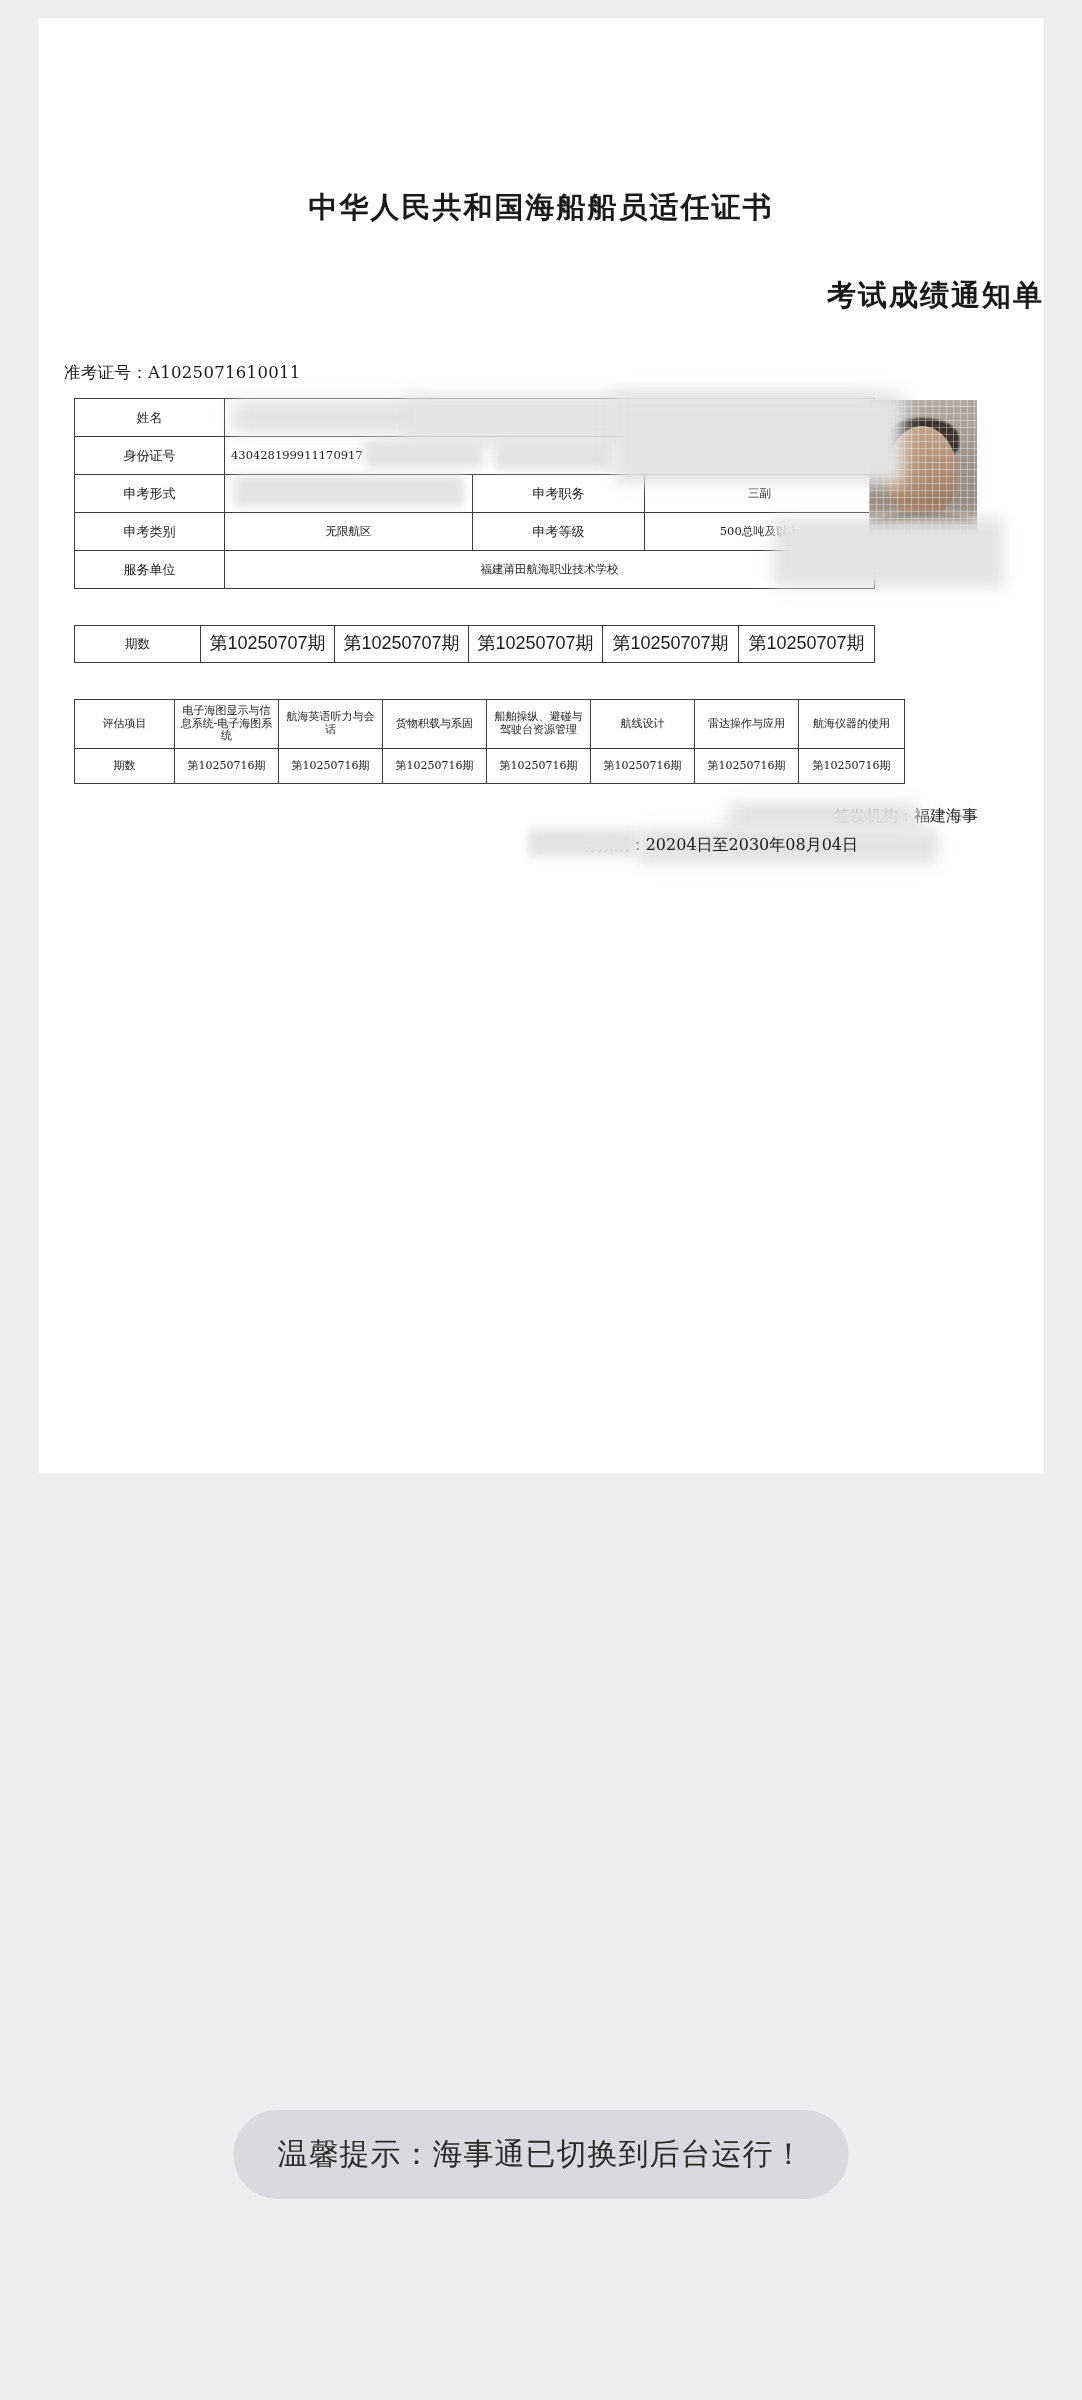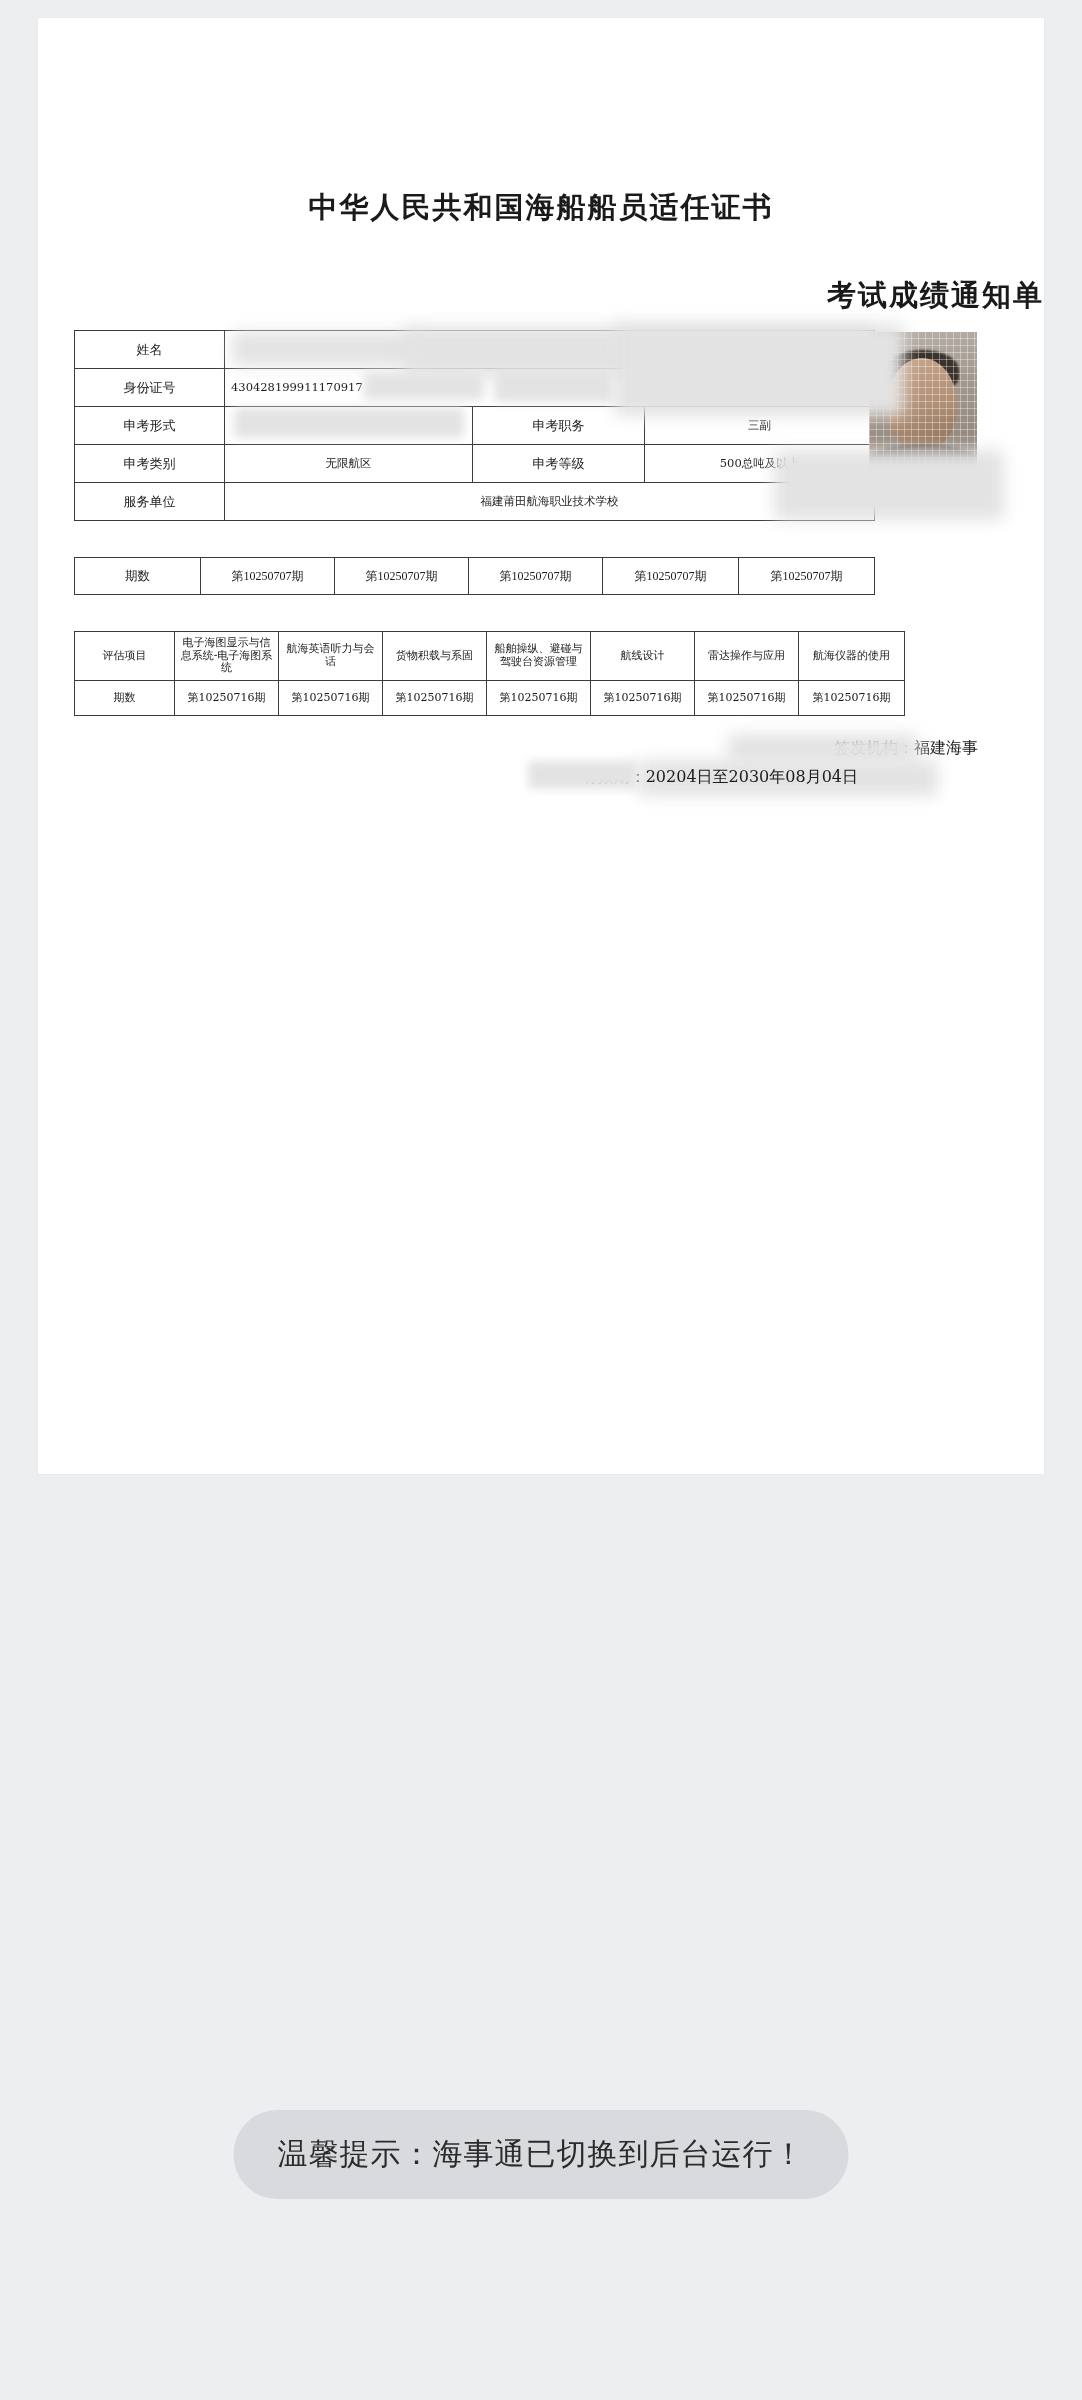--- a/index.html
+++ b/index.html
@@ -74,21 +74,21 @@
   
   #info-table { width: 800px; }
   #info-table td { height: 37px; }
   #info-table td.label { font-size: 13px; }
   #info-table td.value { font-size: 11.5px; }
 
   
   #exam-table { width: 800px; margin-top: 36px; }
   #exam-table td { height: 36px; font-size: 12.5px; }
   #exam-table td.hdr { font-size: 12.5px; }
-  #exam-table td.num { font-family: Liberation Serif, serif; font-size: 12px; }
+  #exam-table td.num { font-family: Liberation Sans, sans-serif; font-size: 18px; }
 
   
   #assess-table { width: 830px; margin-top: 36px; }
   #assess-table td { height: 34px; font-size: 11px; }
   #assess-table tr.r0 td { height: 48px; }
   .photo {
     position: absolute;
     left: 795px;
     top: 2px;
     width: 108px;
@@ -181,20 +181,23 @@
 </head>
 <body>
 
 <div id="root">
 
   <div class="doc-sheet">
 
     <div class="doc-title-1">中华人民共和国海船船员适任证书</div>
     <div class="doc-title-2">考试成绩通知单</div>
 
+    <div class="admit-line">
+      <span>准考证号：</span><span>A1025071610011</span>
+    </div>
 
     <div class="table-wrap">
       <table class="grid" id="info-table">
         <colgroup>
           <col style="width:150px">
           <col style="width:248px">
           <col style="width:172px">
           <col style="width:230px">
         </colgroup>
         <tbody>

